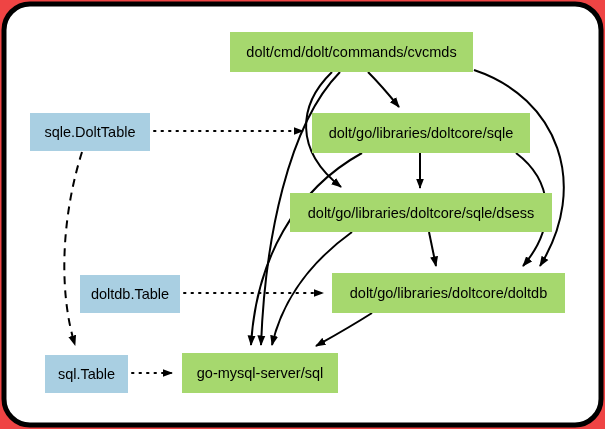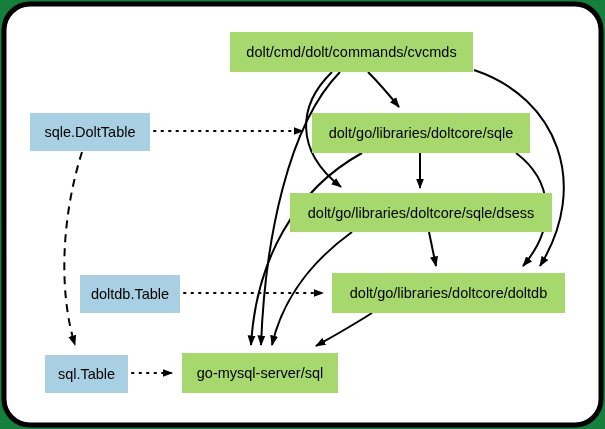--- a/index.html
+++ b/index.html
@@ -5,21 +5,21 @@
   html, body {
     margin: 0;
     padding: 0;
     background: #ffffff;
     font-family: "Liberation Sans", sans-serif;
   }
   .canvas {
     position: relative;
     width: 605px;
     height: 429px;
-    background: #15803d;
+    background: #ef4444;
     overflow: hidden;
   }
   svg { display: block; }
   .node-label {
     font-family: "Liberation Sans", sans-serif;
     font-size: 14.5px;
     fill: #000000;
   }
   .edge { fill: none; stroke: #000000; stroke-width: 2; }
   .edge-dotted { stroke-dasharray: 1.5 6; stroke-linecap: round; }

